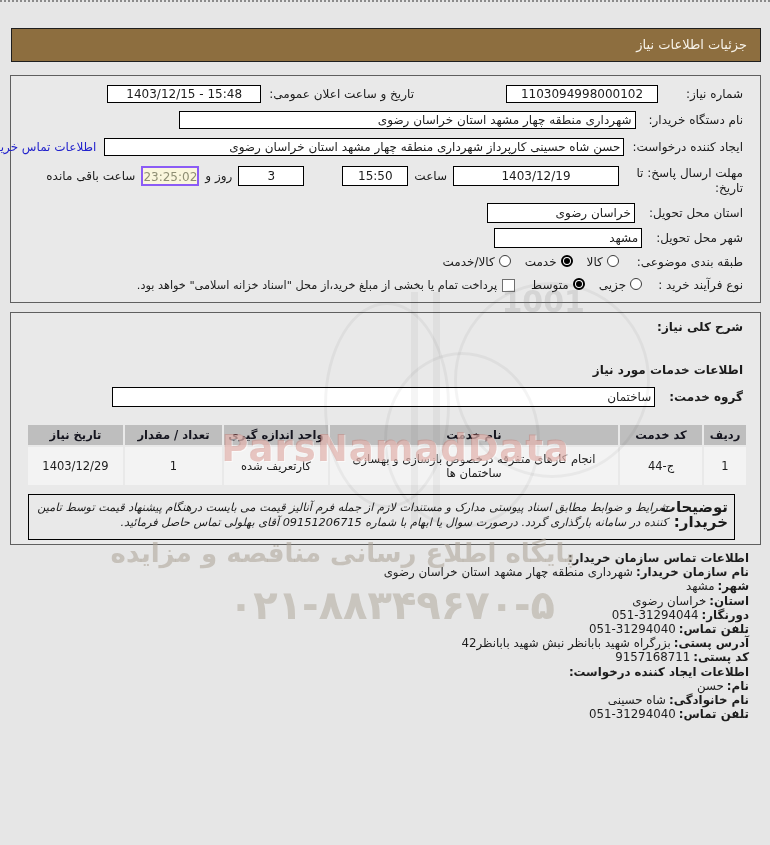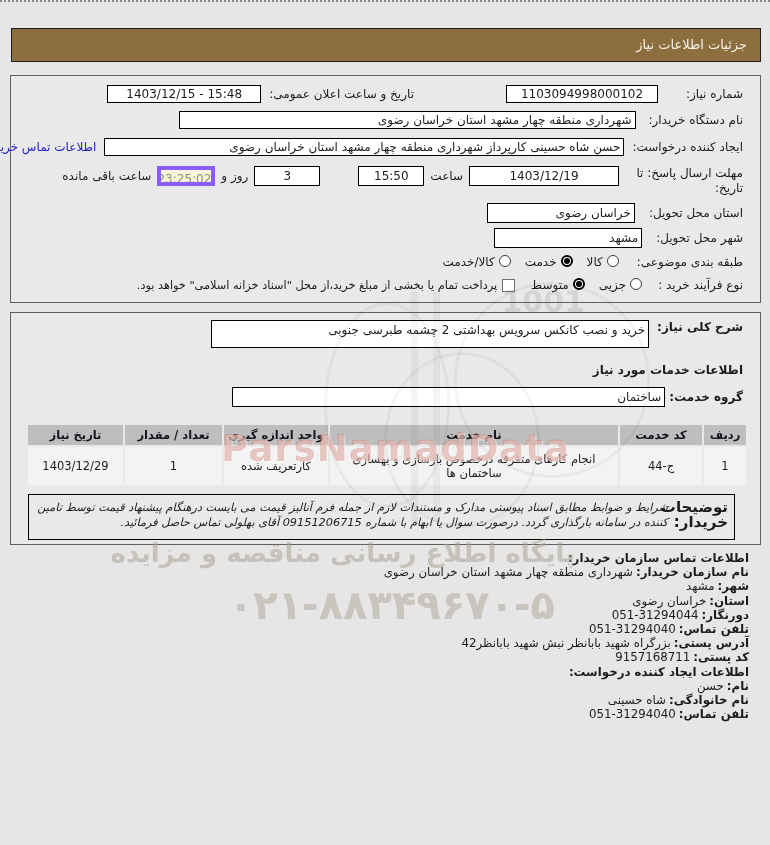--- a/index.html
+++ b/index.html
@@ -13,21 +13,21 @@
   #panel-info{top:73px;height:228px;}
   #panel-need{top:310px;height:233px;}
   .row{position:absolute;right:0;left:0;display:flex;align-items:center;padding-right:17px;}
   .lbl{white-space:nowrap;}
   .b{font-weight:bold;}
   .inp{background:#fff;border:1px solid #000;height:18px;line-height:16px;box-sizing:border-box;
        overflow:hidden;white-space:nowrap;flex:none;}
   .center{text-align:center;}
   .rgt{text-align:right;padding:0 3px;}
   .link{color:#2222CC;text-decoration:none;white-space:nowrap;cursor:pointer;}
-  .warnbox{background:#FAF6DC;border:4px solid #8b5cf6;color:#8f8f74;}
+  .warnbox{background:#FAF6DC;border:2px solid #8b5cf6;color:#8f8f74;}
   .radio{width:12px;height:12px;border-radius:50%;border:1px solid #3c3c3c;background:#fff;
          display:inline-block;position:relative;margin-left:4px;flex:none;box-sizing:border-box;}
   .radio.checked{border:2px solid #000;}
   .radio.checked::after{content:"";position:absolute;top:1px;left:1px;right:1px;bottom:1px;
          background:#000;border-radius:50%;}
   .cbx{width:13px;height:13px;border:1px solid #6f6f6f;background:#fff;display:inline-block;
        margin-left:5px;flex:none;box-sizing:border-box;}
   .opt{display:flex;align-items:flex-start;white-space:nowrap;}
   .small{font-size:11.3px;}
   .tbl{position:absolute;top:110px;right:12px;width:720px;border-collapse:collapse;
@@ -78,21 +78,21 @@
     </div>
 
     <div class="row" style="top:62px">
       <span class="lbl">ایجاد کننده درخواست:</span>
       <div class="inp rgt" style="width:520px;margin-right:8px">حسن شاه حسینی کارپرداز شهرداری منطقه چهار مشهد استان خراسان رضوی</div>
       <a class="link" style="margin-right:8px">اطلاعات تماس خریدار</a>
     </div>
 
     <div class="row" style="top:90px;align-items:flex-start">
       <div class="lbl" style="width:120px;white-space:normal;line-height:15px;text-align:right">مهلت ارسال پاسخ: تا تاریخ:</div>
-      <div class="inp center" style="width:150px;height:20px;line-height:18px;margin-right:4px">1403/12/19</div>
+      <div class="inp center" style="width:166px;height:20px;line-height:18px;margin-right:4px">1403/12/19</div>
       <span class="lbl" style="margin-right:6px;line-height:20px">ساعت</span>
       <div class="inp center" style="width:66px;height:20px;line-height:18px;margin-right:6px">15:50</div>
       <div class="inp center" style="width:66px;height:20px;line-height:18px;margin-right:38px">3</div>
       <span class="lbl" style="margin-right:6px;line-height:20px">روز و</span>
       <div class="inp center warnbox" style="width:58px;height:20px;line-height:18px;margin-right:6px">23:25:02</div>
       <span class="lbl" style="margin-right:6px;line-height:20px">ساعت باقی مانده</span>
     </div>
 
     <div class="row" style="top:127px">
       <span class="lbl">استان محل تحویل:</span>
@@ -134,28 +134,27 @@
         <span class="cbx"></span>
         <span class="small">پرداخت تمام یا بخشی از مبلغ خرید،از محل "اسناد خزانه اسلامی" خواهد بود.</span>
       </span>
     </div>
   </div>
 
   <div class="panel" id="panel-need">
 
     <div class="row" style="top:7px;align-items:flex-start">
       <span class="lbl b">شرح کلی نیاز:</span>
-      <div class="inp rgt" style="width:438px;height:28px;line-height:15px;margin-right:8px;padding-top:2px">خرید و نصب کانکس سرویس بهداشتی 2 چشمه طبرسی جنوبی</div>
     </div>
 
     <div class="row b" style="top:50px">اطلاعات خدمات مورد نیاز</div>
 
     <div class="row" style="top:74px">
       <span class="lbl b">گروه خدمت:</span>
-      <div class="inp rgt" style="width:433px;height:20px;line-height:18px;margin-right:4px">ساختمان</div>
+      <div class="inp rgt" style="width:543px;height:20px;line-height:18px;margin-right:14px">ساختمان</div>
     </div>
 
     <table class="tbl">
       <colgroup>
         <col style="width:44px">
           <col style="width:84px">
           <col style="width:290px">
         <col style="width:106px">
           <col style="width:99px">
           <col style="width:97px">

